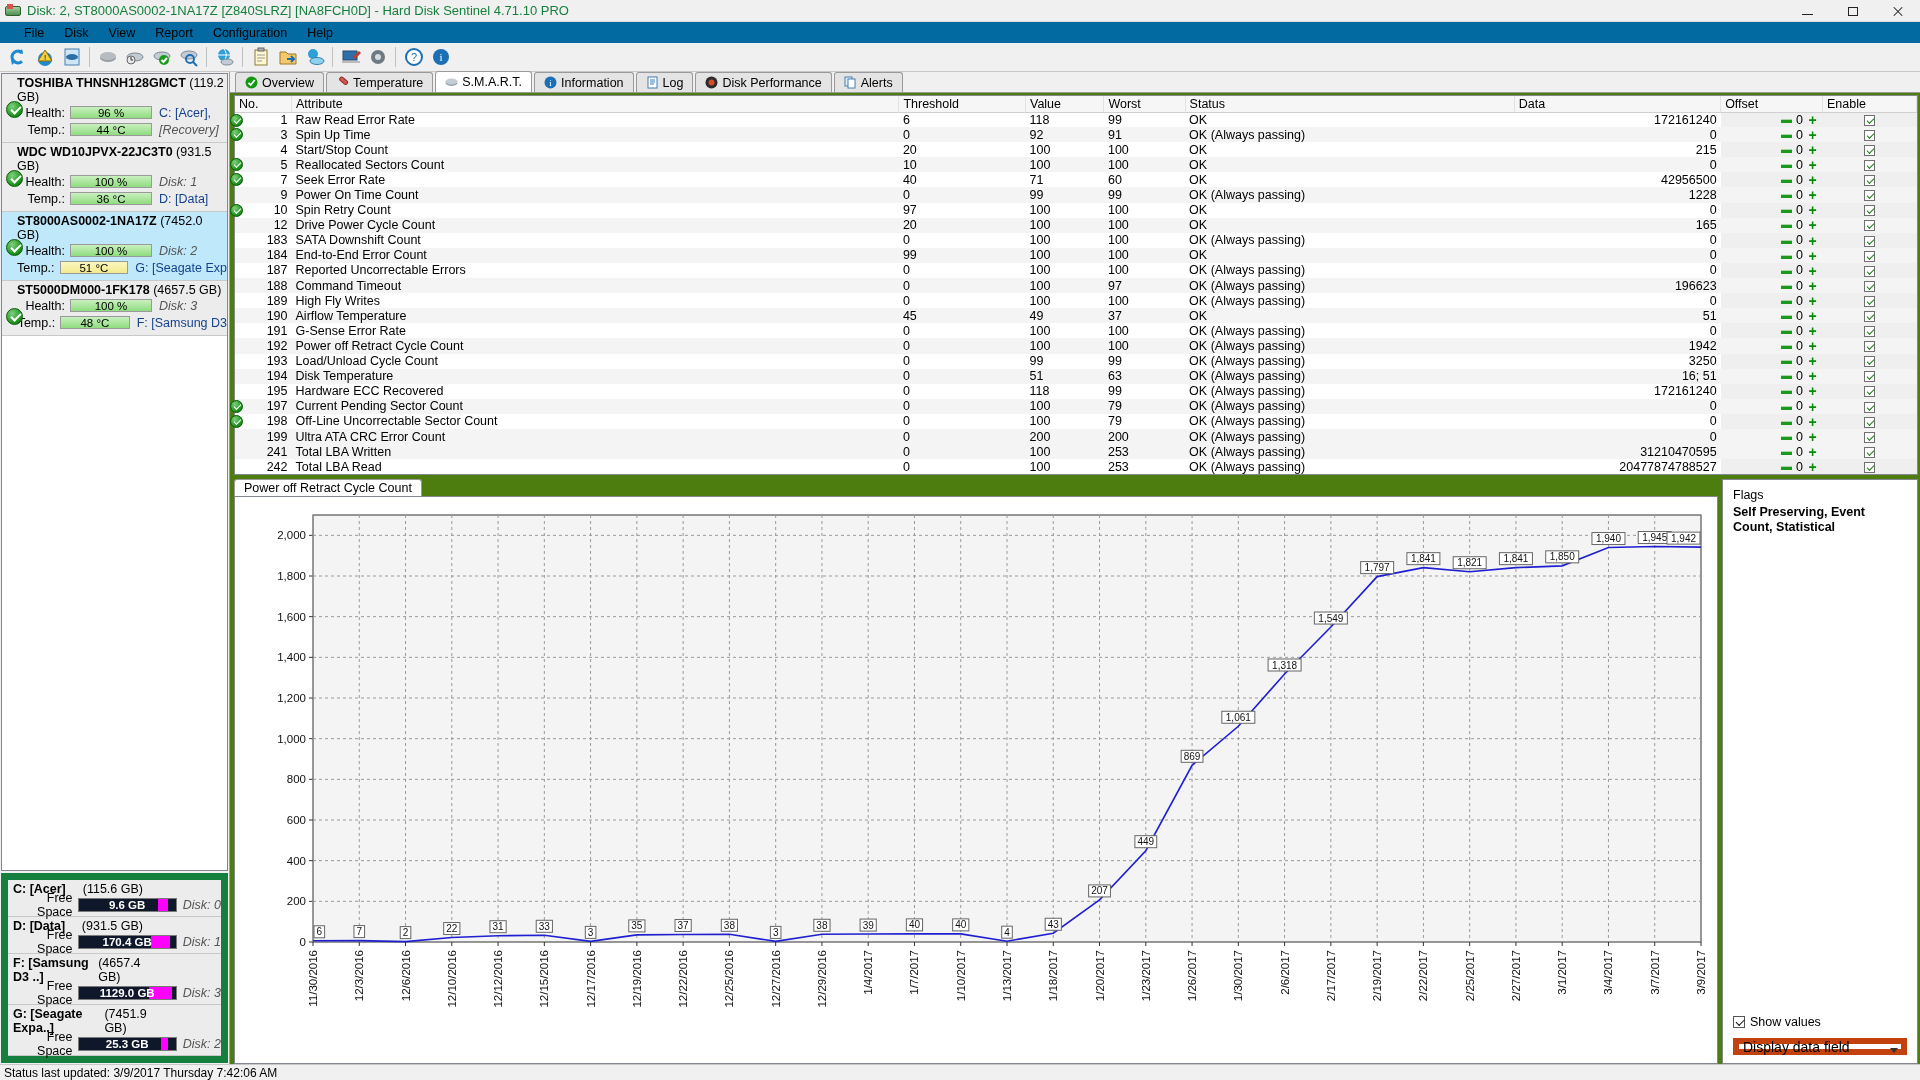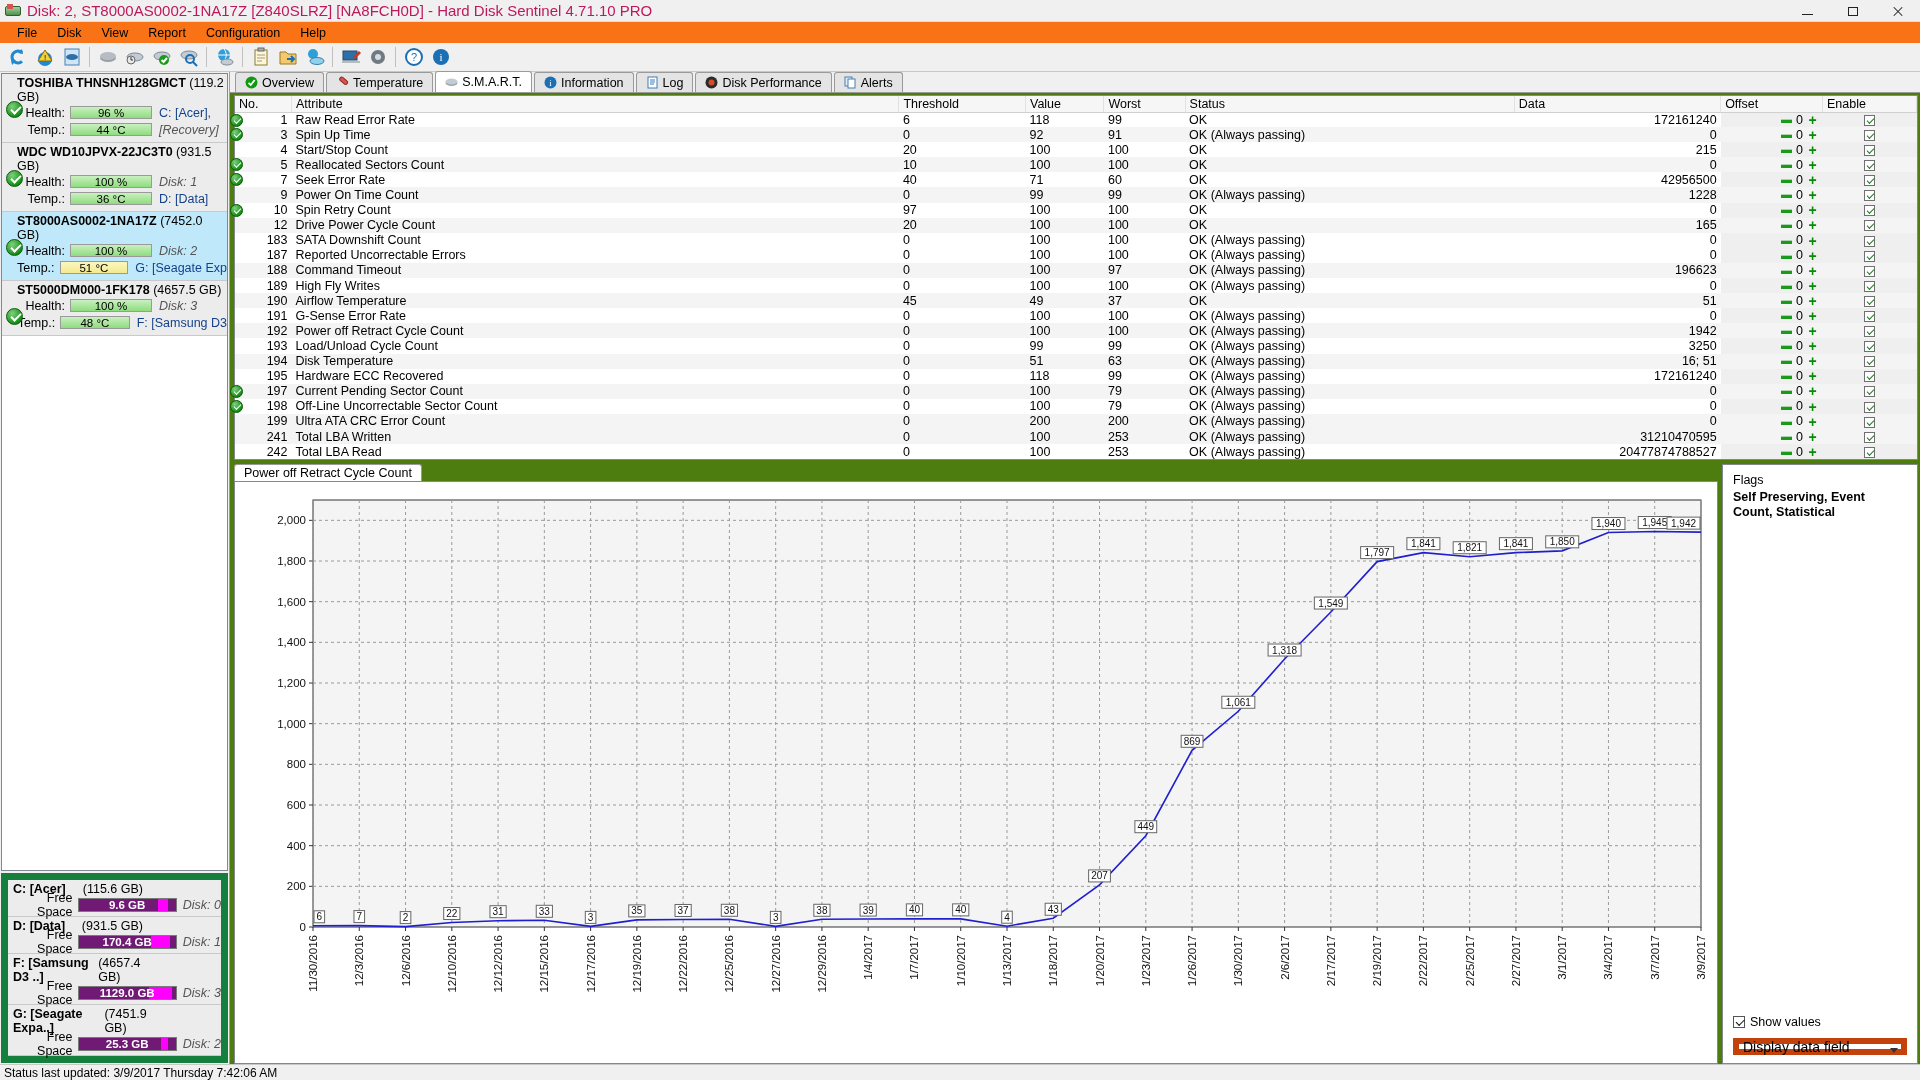--- a/index.html
+++ b/index.html
@@ -14,32 +14,32 @@
     -webkit-font-smoothing:antialiased;
   }
   
   .titlebar{
     height:22px; background:#f0f0f0; display:flex; align-items:center;
     border-bottom:1px solid #dcdcdc; position:relative;
   }
   .tb-icon{ width:16px;height:16px;margin:0 6px 0 5px; position:relative; flex:0 0 auto;}
   .tb-icon .g1{position:absolute;left:0;top:3px;width:16px;height:10px;background:linear-gradient(#9fd19f,#4f8f4f);border:1px solid #2f5f2f;border-radius:2px;}
   .tb-icon .g2{position:absolute;left:2px;top:1px;width:6px;height:5px;background:#d9534f;}
-  .tb-title{ font-size:15px; color:#be185d; white-space:nowrap;}
+  .tb-title{ font-size:13px; color:#15803d; white-space:nowrap;}
   .tb-buttons{ position:absolute; right:0; top:0; height:22px; display:flex;}
   .tb-btn{ width:45px; height:22px; display:flex;align-items:center;justify-content:center;
     font-size:13px; color:#222; }
   .glyph-min{ display:block;width:11px;height:1px;background:#222;margin-top:6px;}
   .glyph-max{ display:block;width:10px;height:9px;border:1px solid #222;}
   .glyph-close{ position:relative;width:11px;height:11px;}
   .glyph-close:before,.glyph-close:after{content:"";position:absolute;left:0;top:5px;width:12px;height:1px;background:#222;}
   .glyph-close:before{transform:rotate(45deg);} .glyph-close:after{transform:rotate(-45deg);}
 
   
-  .menubar{ height:21px; background:#f97316; display:flex; align-items:center; padding-left:7px;}
+  .menubar{ height:21px; background:#0369a1; display:flex; align-items:center; padding-left:14px;}
   .menu-item{ padding:2px 10px; font-size:12.5px; color:#000; }
 
   
   .toolbar{ height:29px; background:#f0f0f0; display:flex; align-items:center; padding-left:4px;
     border-bottom:1px solid #c8c8c8;}
   .tool{ width:27px;height:25px; display:flex;align-items:center;justify-content:center;}
   .tsep{ width:1px;height:20px;background:#c0c0c0;margin:0 4px;}
 
   
   .main{ display:flex; height:calc(1080px - 22px - 21px - 29px - 16px); }
@@ -66,21 +66,21 @@
   .side-note{ padding-left:7px; font-size:12.5px; color:#555; font-style:italic; white-space:nowrap;}
   .side-note.b{ font-style:normal; color:#14418c; }
 
   
   .drivelist{ flex:0 0 152px; background:#fff; border:7px solid #15803d; margin:1px; }
   .drive{ background:#ececec; border-bottom:1px solid #c9c9c9; padding:2px 0 3px 0; }
   .drive-title{ display:flex; font-weight:bold; font-size:12.5px; padding-left:5px;}
   .drive-title .cap{ font-weight:normal; margin-left:auto; margin-right:78px;}
   .drive-row{ display:flex; align-items:center; height:17px; }
   .fs-lbl{ width:70px; text-align:right; padding-right:5px;}
-  .fs-bar{ width:100px; height:14px; border:1px solid #7a7a7a; position:relative; background:#701a75;}
+  .fs-bar{ width:100px; height:14px; border:1px solid #7a7a7a; position:relative; background:#0f172a;}
   .fs-fill{ height:100%; background:#1616e0; }
   .fs-mag{ position:absolute; top:0; height:100%; background:#ff00ff; }
   .fs-txt{ position:absolute; left:0; top:0; width:100%; height:100%; display:flex;
     align-items:center; justify-content:center; color:#fff; font-weight:bold; font-size:11.5px;}
 
   
   .tabstrip{ height:21px; display:flex; align-items:flex-end; padding-left:5px; background:#f0f0f0;
     border-bottom:1px solid #9a9a9a; }
   .tab{ display:flex; align-items:center; gap:4px; height:20px; padding:0 9px;
     border:1px solid #9a9a9a; border-bottom:none; background:#e4e4e4; margin-right:2px;
@@ -575,20 +575,31 @@
               <td class="c-off"><span class="minus-btn">▬</span> 0 <span class="plus-btn">+</span></td>
               <td class="c-en"><span class="chk"></span></td>
             </tr>
             <tr>
               <td class="c-no">183</td>
               <td class="c-attr">SATA Downshift Count</td>
               <td class="c-thr">0</td>
               <td class="c-val">100</td>
               <td class="c-wst">100</td>
               <td class="c-sta">OK (Always passing)</td>
+              <td class="c-data">0</td>
+              <td class="c-off"><span class="minus-btn">▬</span> 0 <span class="plus-btn">+</span></td>
+              <td class="c-en"><span class="chk"></span></td>
+            </tr>
+            <tr class="alt">
+              <td class="c-no">184</td>
+              <td class="c-attr">End-to-End Error Count</td>
+              <td class="c-thr">99</td>
+              <td class="c-val">100</td>
+              <td class="c-wst">100</td>
+              <td class="c-sta">OK</td>
               <td class="c-data">0</td>
               <td class="c-off"><span class="minus-btn">▬</span> 0 <span class="plus-btn">+</span></td>
               <td class="c-en"><span class="chk"></span></td>
             </tr>
             <tr>
               <td class="c-no">187</td>
               <td class="c-attr">Reported Uncorrectable Errors</td>
               <td class="c-thr">0</td>
               <td class="c-val">100</td>
               <td class="c-wst">100</td>

